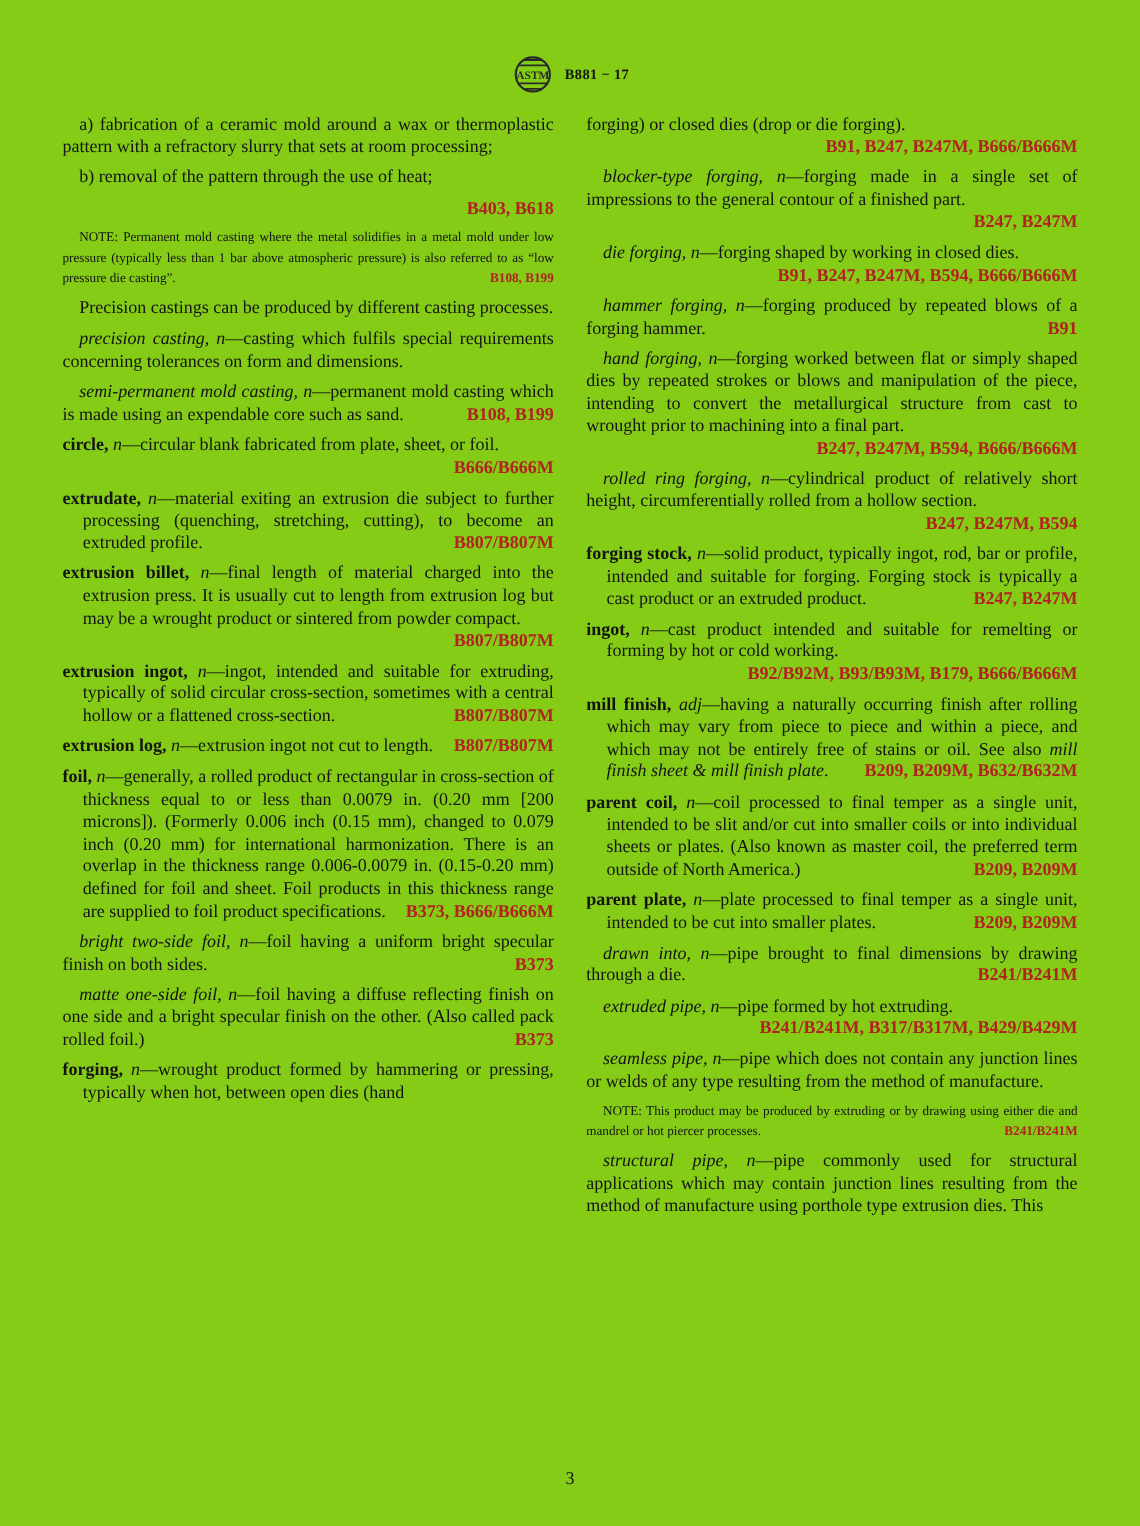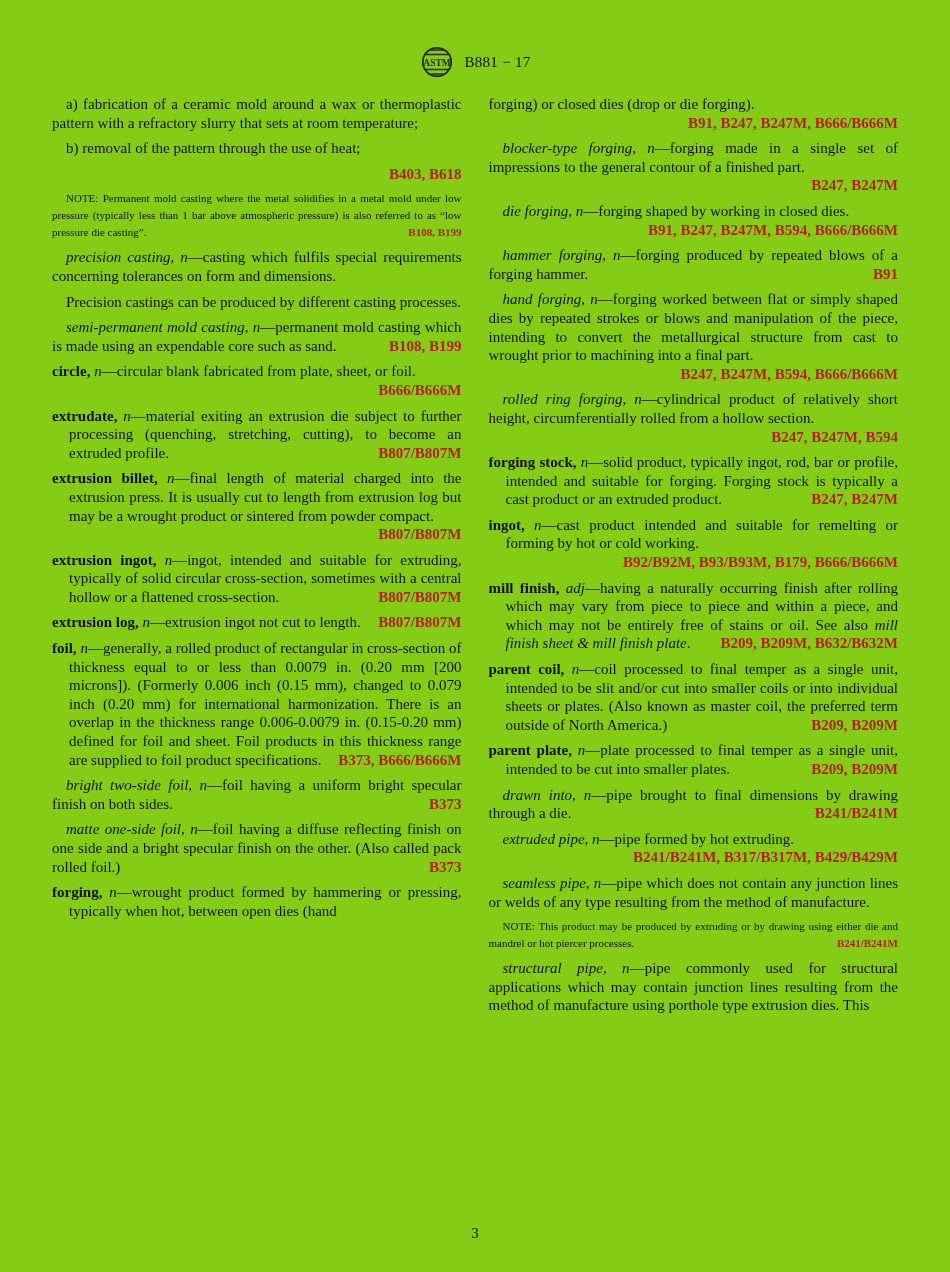--- a/index.html
+++ b/index.html
@@ -10,21 +10,21 @@
     background:#84cc16;
     font-family:"Liberation Serif", serif;
     color:#141414;
     overflow:hidden;
     --ref-color:#b22222;
   }
   .header {
     display:flex; align-items:center; justify-content:center;
     gap:9px; padding-top:46px;
   }
-  .doc-number { font-weight:normal; font-size:15px; letter-spacing:.3px; }
+  .doc-number { font-weight:bold; font-size:12px; letter-spacing:.3px; }
   .logo { display:inline-flex; }
   .columns {
     display:flex; gap:27px;
     padding:17px 52px 0 52px;
   }
   .col {
     width:411px;
     font-size:15px;
     line-height:18.6px;
     text-align:justify;
@@ -73,26 +73,26 @@
         </g>
         <ellipse cx="18" cy="16" rx="14.2" ry="14.2" fill="none" stroke="#2a2a2a" stroke-width="1.8"></ellipse>
         <text x="18" y="19.5" text-anchor="middle" font-family="Liberation Serif, serif" font-size="9.5" font-weight="bold" fill="#2a2a2a">ASTM</text>
       </svg>
     </span>
     <span class="doc-number">B881 − 17</span>
   </div>
 
   <div class="columns">
     <div class="col" id="col-left">
-        <p class="entry plain"><span class="def">a) fabrication of a ceramic mold around a wax or thermoplastic pattern with a refractory slurry that sets at room temperature;</span></p>
+        <p class="entry plain"><span class="def">a) fabrication of a ceramic mold around a wax or thermoplastic pattern with a refractory slurry that sets at room processing;</span></p>
         <p class="entry plain"><span class="def">b) removal of the pattern through the use of heat;</span></p>
         <p class="entry plain"><span class="refs">B403, B618</span></p>
         <p class="entry note"><span class="def">NOTE: Permanent mold casting where the metal solidifies in a metal mold under low pressure (typically less than 1 bar above atmospheric pressure) is also referred to as “low pressure die casting”.</span><span class="refs">B108, B199</span></p>
+        <p class="entry plain"><span class="def">Precision castings can be produced by different casting processes.</span></p>
         <p class="entry sub"><span class="term-italic">precision casting, n</span><span class="def">—casting which fulfils special requirements concerning tolerances on form and dimensions.</span></p>
-        <p class="entry plain"><span class="def">Precision castings can be produced by different casting processes.</span></p>
         <p class="entry sub"><span class="term-italic">semi-permanent mold casting, n</span><span class="def">—permanent mold casting which is made using an expendable core such as sand.</span><span class="refs">B108, B199</span></p>
         <p class="entry main"><span class="term-bold">circle,</span> <span class="pos-italic">n</span><span class="def">—circular blank fabricated from plate, sheet, or foil.</span><span class="refs">B666/B666M</span></p>
         <p class="entry main"><span class="term-bold">extrudate,</span> <span class="pos-italic">n</span><span class="def">—material exiting an extrusion die subject to further processing (quenching, stretching, cutting), to become an extruded profile.</span><span class="refs">B807/B807M</span></p>
         <p class="entry main"><span class="term-bold">extrusion billet,</span> <span class="pos-italic">n</span><span class="def">—final length of material charged into the extrusion press. It is usually cut to length from extrusion log but may be a wrought product or sintered from powder compact.</span><span class="refs">B807/B807M</span></p>
         <p class="entry main"><span class="term-bold">extrusion ingot,</span> <span class="pos-italic">n</span><span class="def">—ingot, intended and suitable for extruding, typically of solid circular cross-section, sometimes with a central hollow or a flattened cross-section.</span><span class="refs">B807/B807M</span></p>
         <p class="entry main"><span class="term-bold">extrusion log,</span> <span class="pos-italic">n</span><span class="def">—extrusion ingot not cut to length.</span><span class="refs">B807/B807M</span></p>
         <p class="entry main"><span class="term-bold">foil,</span> <span class="pos-italic">n</span><span class="def">—generally, a rolled product of rectangular in cross-section of thickness equal to or less than 0.0079 in. (0.20 mm [200 microns]). (Formerly 0.006 inch (0.15 mm), changed to 0.079 inch (0.20 mm) for international harmonization. There is an overlap in the thickness range 0.006-0.0079 in. (0.15-0.20 mm) defined for foil and sheet. Foil products in this thickness range are supplied to foil product specifications.</span><span class="refs">B373, B666/B666M</span></p>
         <p class="entry sub"><span class="term-italic">bright two-side foil, n</span><span class="def">—foil having a uniform bright specular finish on both sides.</span><span class="refs">B373</span></p>
         <p class="entry sub"><span class="term-italic">matte one-side foil, n</span><span class="def">—foil having a diffuse reflecting finish on one side and a bright specular finish on the other. (Also called pack rolled foil.)</span><span class="refs">B373</span></p>
         <p class="entry main"><span class="term-bold">forging,</span> <span class="pos-italic">n</span><span class="def">—wrought product formed by hammering or pressing, typically when hot, between open dies (hand</span></p>

